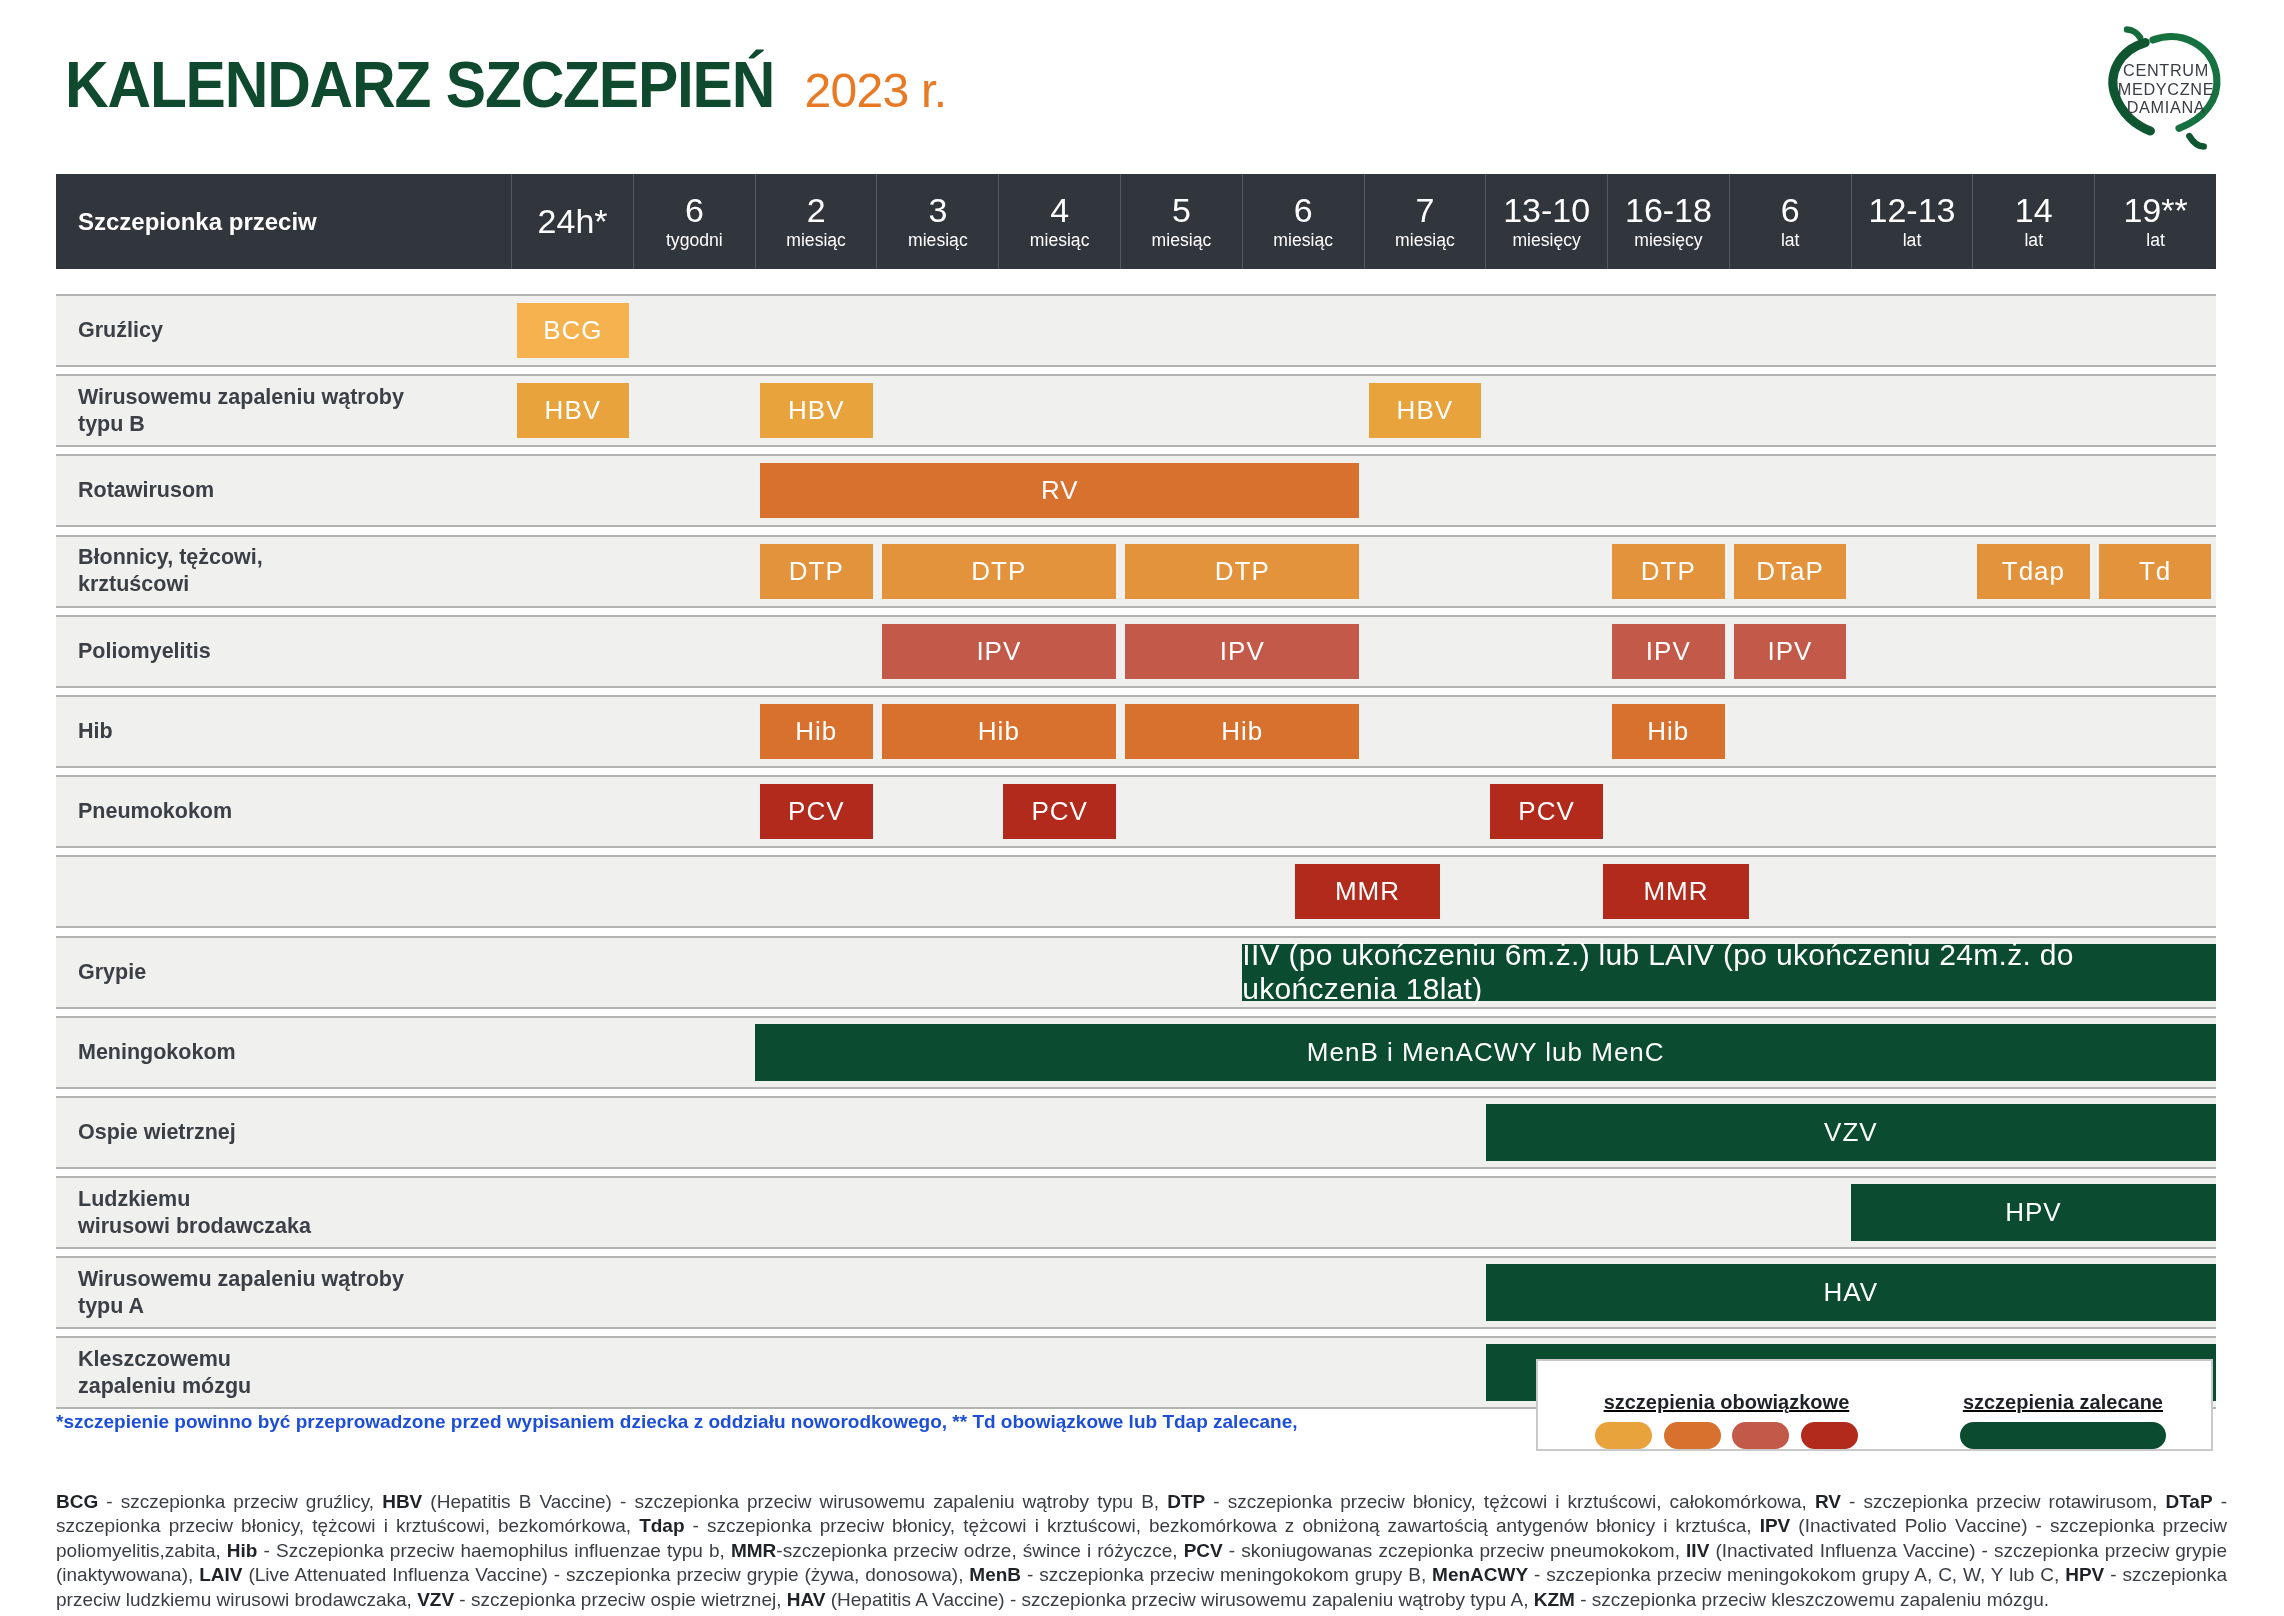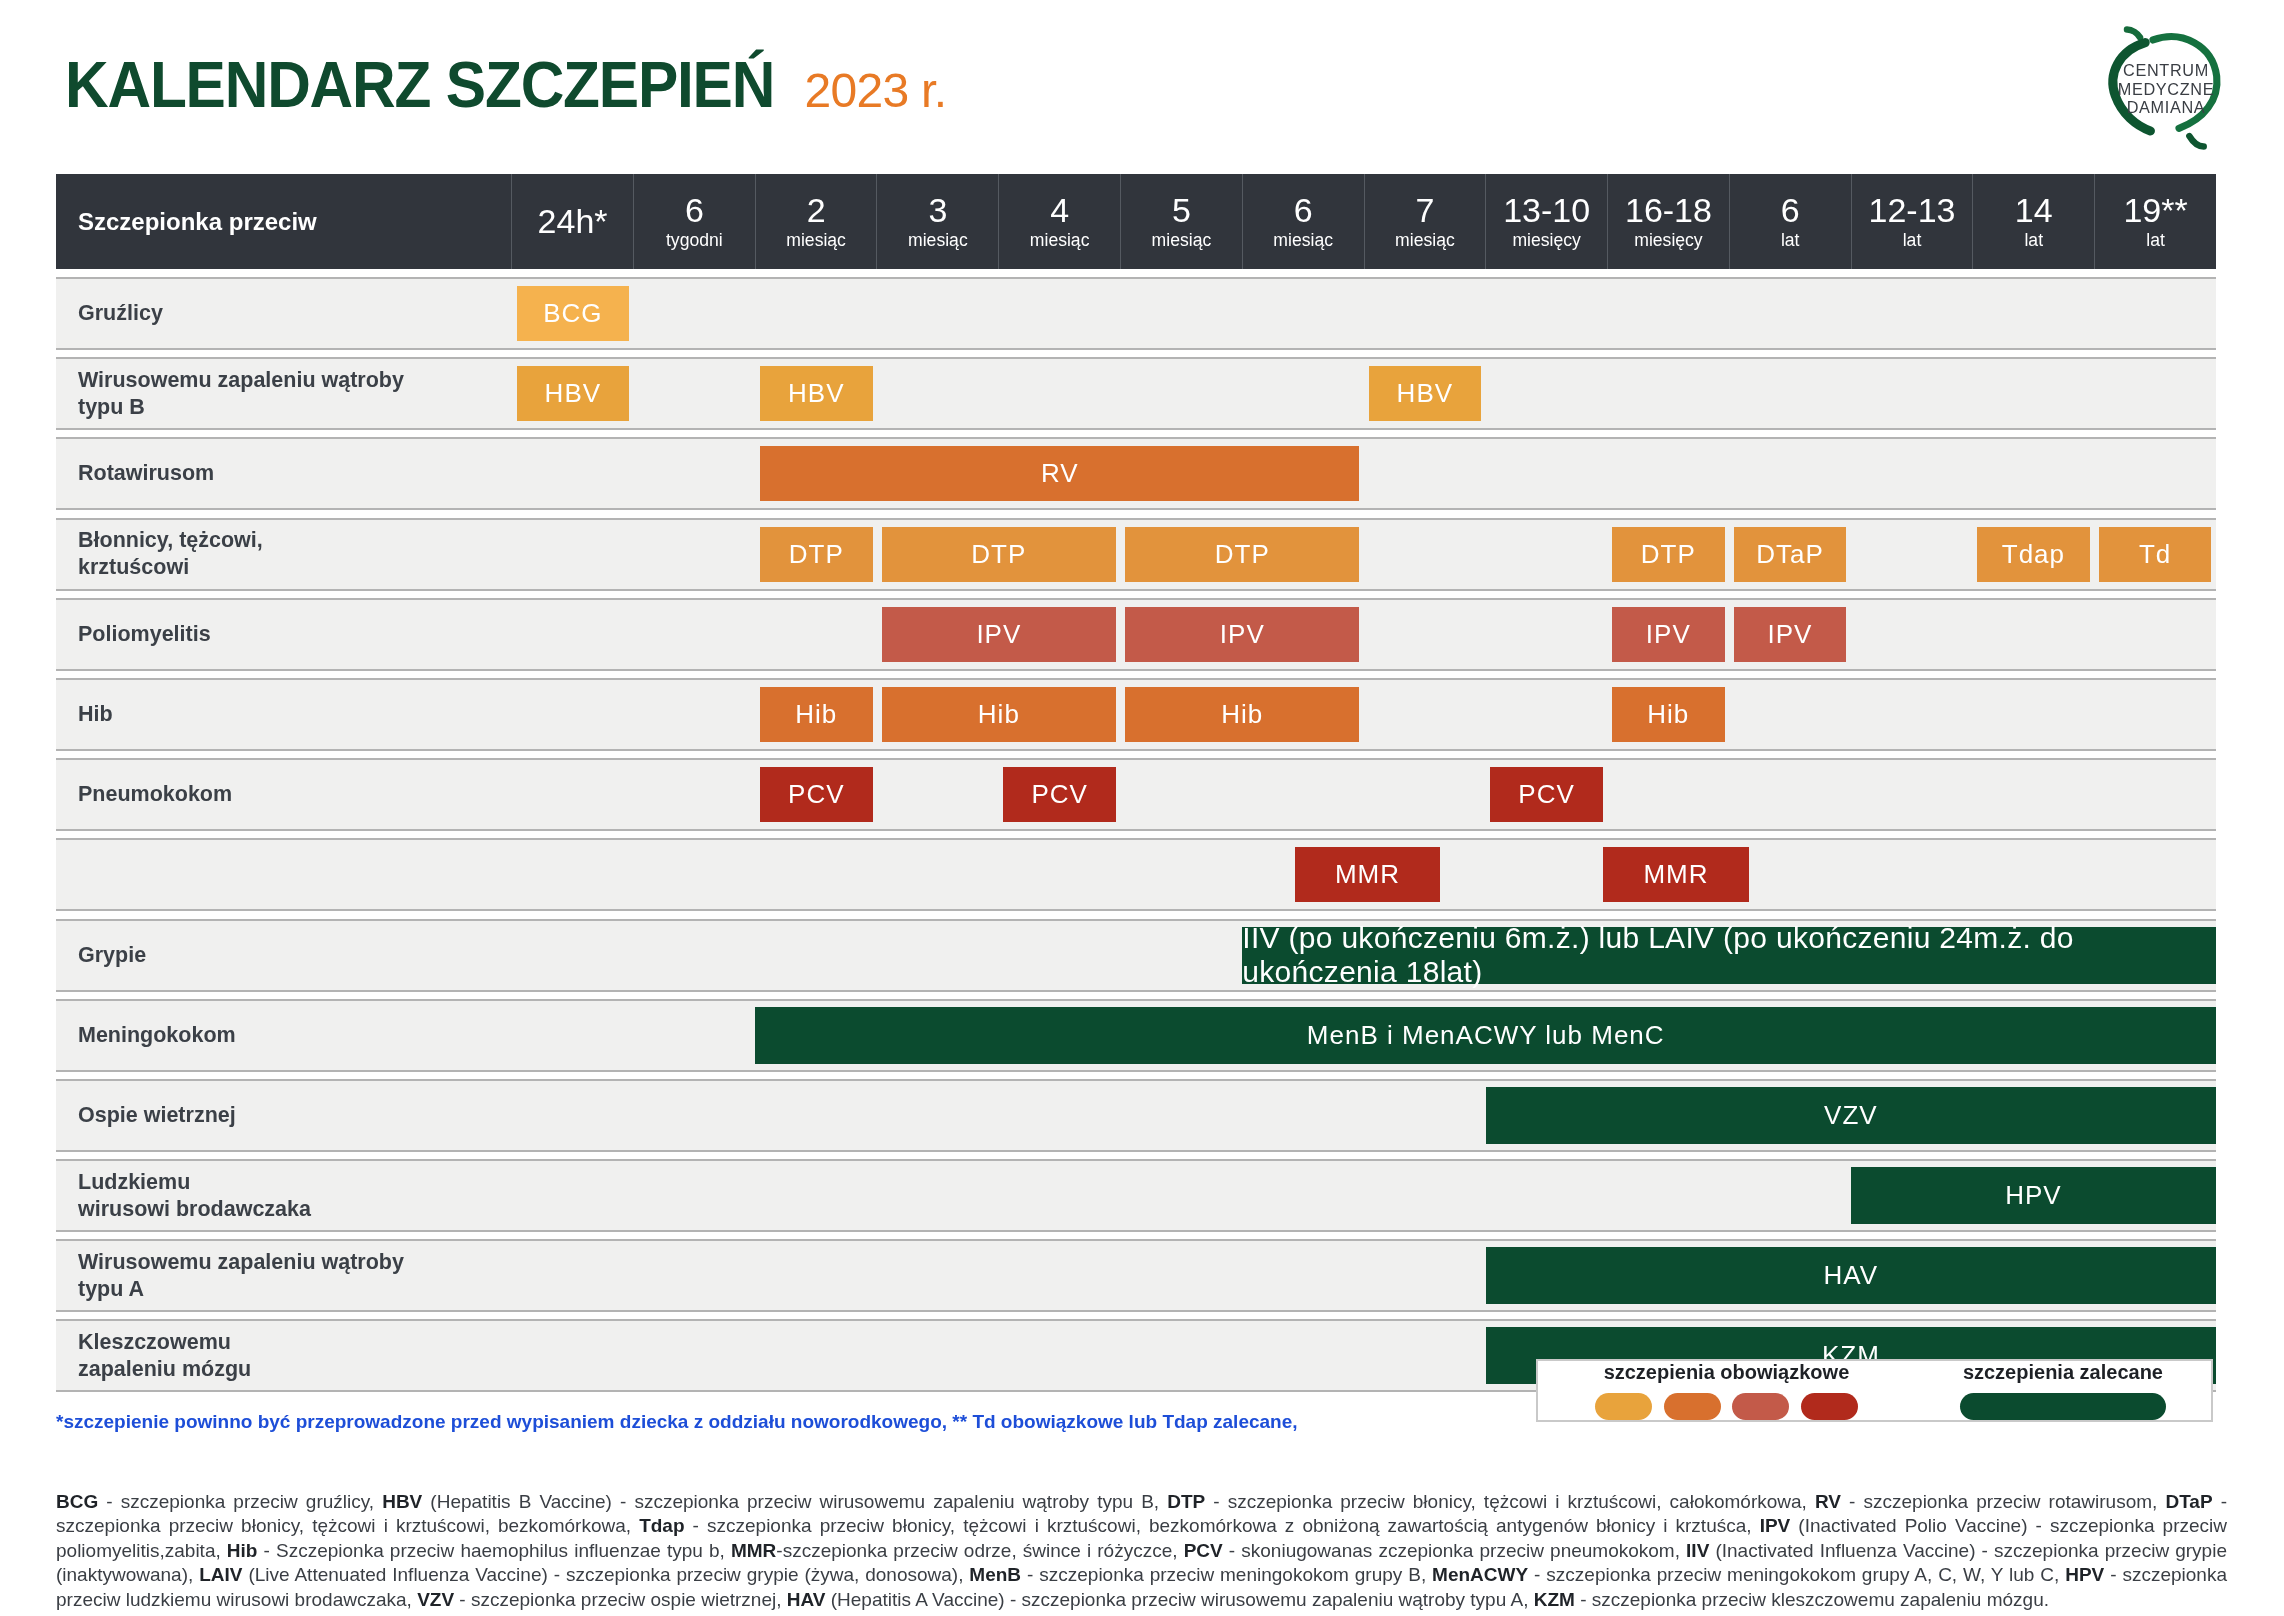--- a/index.html
+++ b/index.html
@@ -19,38 +19,38 @@
   
   .vacc-table{position:absolute;left:56px;top:174px;width:2160px;}
   .hdr{display:flex;height:95px;background:#31353C;color:#fff;}
   .hdr-label{width:456px;display:flex;align-items:center;padding-left:22px;box-sizing:border-box;
     font-weight:bold;font-size:24px;}
   .hdr-col{width:122px;display:flex;flex-direction:column;align-items:center;justify-content:center;
     border-left:1.3px solid #555A61;box-sizing:border-box;}
   .hdr-num{font-size:34px;line-height:36px;}
   .hdr-unit{font-size:17.6px;line-height:21px;margin-top:1.3px;}
 
-  .rows{margin-top:8px;}
+  .rows{margin-top:25px;}
   .row{display:flex;height:69px;background:#F0F0EF;border-top:2px solid #B3B3B3;
     border-bottom:2px solid #B3B3B3;margin-bottom:7.2px;box-sizing:content-box;}
   .rlabel{width:456px;box-sizing:border-box;padding-left:22px;display:flex;flex-direction:column;
     justify-content:center;font-weight:bold;font-size:21.5px;line-height:27px;color:#3B4047;}
   .rgrid{flex:1;display:grid;grid-template-columns:repeat(14,1fr);align-items:center;height:100%;}
 
   .bar{height:55px;display:flex;align-items:center;justify-content:center;color:#ffffff;
     font-size:26px;letter-spacing:1px;margin:0 4.6px;}
   .bar.g{margin:0;height:57px;}
   .bar.long{font-size:30px;letter-spacing:0.3px;}
   .c1{background:#F5B24E;} .c2{background:#E8A33C;} .c3{background:#E2933C;}
   .c4{background:#D8702E;} .c5{background:#C35A49;} .c6{background:#B12A1C;}
   .g{background:#0B4B2F;}
 
   
-  .legend{position:absolute;left:1536px;top:1359px;width:677px;height:63px;border:2px solid #C9C9C9;
-    box-sizing:border-box;background:#fff;display:flex;align-items:center;}
+  .legend{position:absolute;left:1536px;top:1359px;width:677px;height:92px;border:2px solid #C9C9C9;
+    box-sizing:border-box;background:#fff;display:flex;align-items:flex-end;text-decoration:underline;}
   .leg-group{display:flex;flex-direction:column;align-items:center;}
   .leg-group.mand{width:56%;}
   .leg-group.rec{width:44%;}
   .leg-title{font-weight:bold;font-size:20px;color:#1E2126;margin-bottom:8.5px;}
   .leg-swatches{display:flex;gap:11.7px;}
   .sw{height:27px;border-radius:13.7px;}
   .sw.small{width:57px;}
   .sw.big{width:206px;}
 
   

